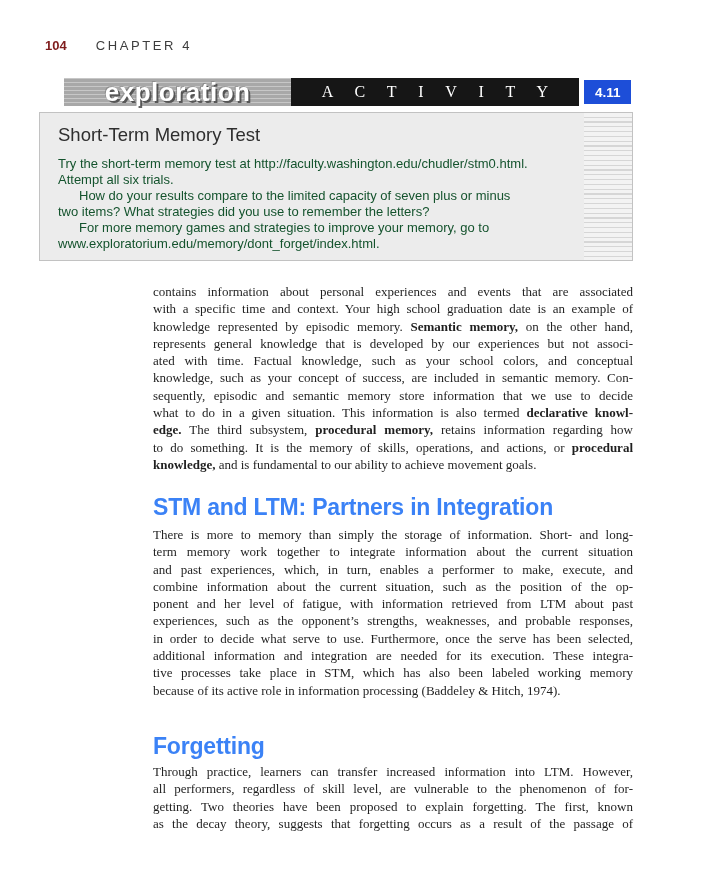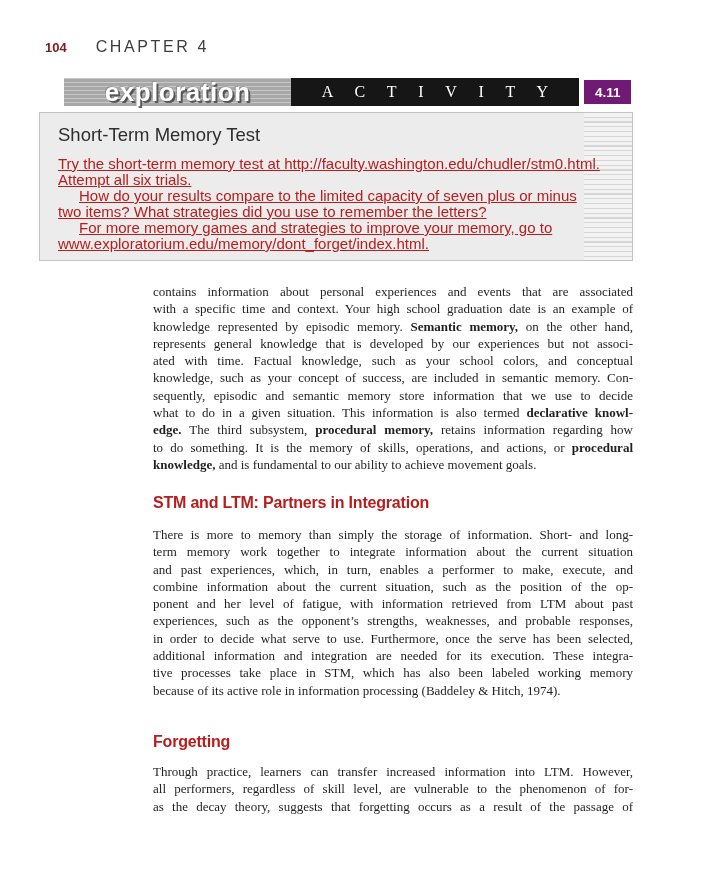--- a/index.html
+++ b/index.html
@@ -10,21 +10,21 @@
     font-family: "Liberation Sans", sans-serif;
     overflow: hidden;
   }
 
   
   .running-head {
     position: absolute; left: 45px; top: 38px;
     display: flex; align-items: baseline;
   }
   .page-num { font-size: 13px; font-weight: bold; color: #7f1d1d; }
-  .chapter { margin-left: 29px; font-size: 16px; letter-spacing: 2.6px; color: #3d3d3d; }
+  .chapter { margin-left: 29px; font-size: 13px; letter-spacing: 2.6px; color: #3d3d3d; }
 
   
   .banner {
     position: absolute; left: 47px; top: 78px;
     width: 584px; height: 28px;
     display: flex; align-items: stretch; padding-left: 17px;
   }
   .banner-word-seg {
     width: 234px; height: 100%;
     background: repeating-linear-gradient(180deg, #c7c7c7 0 1px, #a8a8a8 1px 4px);
@@ -43,21 +43,21 @@
   }
   .banner-activity {
     font-family: "Liberation Serif", serif;
     font-size: 16px; color: #ffffff;
     letter-spacing: 9px; padding-left: 9px;
     white-space: nowrap;
   }
   .banner-gap { width: 6px; height: 100%; background: #ffffff; }
   .banner-badge {
     width: 48px; height: 24px; align-self: center;
-    background: #701a75;
+    background: #1d4ed8;
     display: flex; align-items: center; justify-content: center;
   }
   .banner-badge span { font-size: 13.5px; font-weight: bold; color: #ffffff; }
 
   
   .activity-box {
     position: absolute; left: 39px; top: 112px;
     width: 594px; height: 149px;
     background: #ececec;
     border: 1px solid #c2c2c2;
@@ -66,38 +66,38 @@
   .ruled-lines {
     position: absolute; right: 0; top: 0; bottom: 0; width: 48px;
     background: repeating-linear-gradient(180deg, #f3f3f3 0 3.6px, #d6d6d6 3.6px 4.8px);
   }
   .box-title {
     position: absolute; left: 18px; top: 11px;
     font-size: 18.5px; color: #2e2e2e; font-weight: normal;
   }
   .box-text {
     position: absolute; left: 18px; top: 43px; width: 520px;
-    font-size: 15px; line-height: 16px; color: #b91c1c; text-decoration: underline;
+    font-size: 13px; line-height: 16px; color: #14532d;
   }
   .box-text .tline { text-align: left; white-space: nowrap; }
   .box-text .tline.indent { text-indent: 21px; }
 
   
   .col { position: absolute; left: 153px; width: 480px; }
   .para {
     font-family: "Liberation Serif", serif;
     font-size: 13px; line-height: 17.3px; color: #1f1f1f;
   }
   .para .tline { text-align: justify; text-align-last: justify; }
   .para .tline.last { text-align-last: left; }
   .para.justify-all .tline.last { text-align-last: justify; }
   .para b { font-weight: bold; }
 
   .section-heading {
-    font-size: 16px; font-weight: bold; color: #b91c1c;
+    font-size: 23px; font-weight: bold; color: #3b82f6;
     letter-spacing: -0.2px;
   }
   #para1 { top: 283px; }
   #heading1 { top: 494px; }
   #para2 { top: 526px; }
   #heading2 { top: 733px; }
   #para3 { top: 763px; }
 </style>
 </head>
 <body>
@@ -160,14 +160,15 @@
     <div class="tline">additional information and integration are needed for its execution. These integra-</div>
     <div class="tline">tive processes take place in STM, which has also been labeled working memory</div>
     <div class="tline last">because of its active role in information processing (Baddeley &amp; Hitch, 1974).</div>
   </div>
 
 <div class="col section-heading" id="heading2">Forgetting</div>
 
 <div class="col para justify-all" id="para3">
     <div class="tline">Through practice, learners can transfer increased information into LTM. However,</div>
     <div class="tline">all performers, regardless of skill level, are vulnerable to the phenomenon of for-</div>
+    <div class="tline">getting. Two theories have been proposed to explain forgetting. The first, known</div>
     <div class="tline last">as the decay theory, suggests that forgetting occurs as a result of the passage of</div>
   </div>
 
 </body></html>

